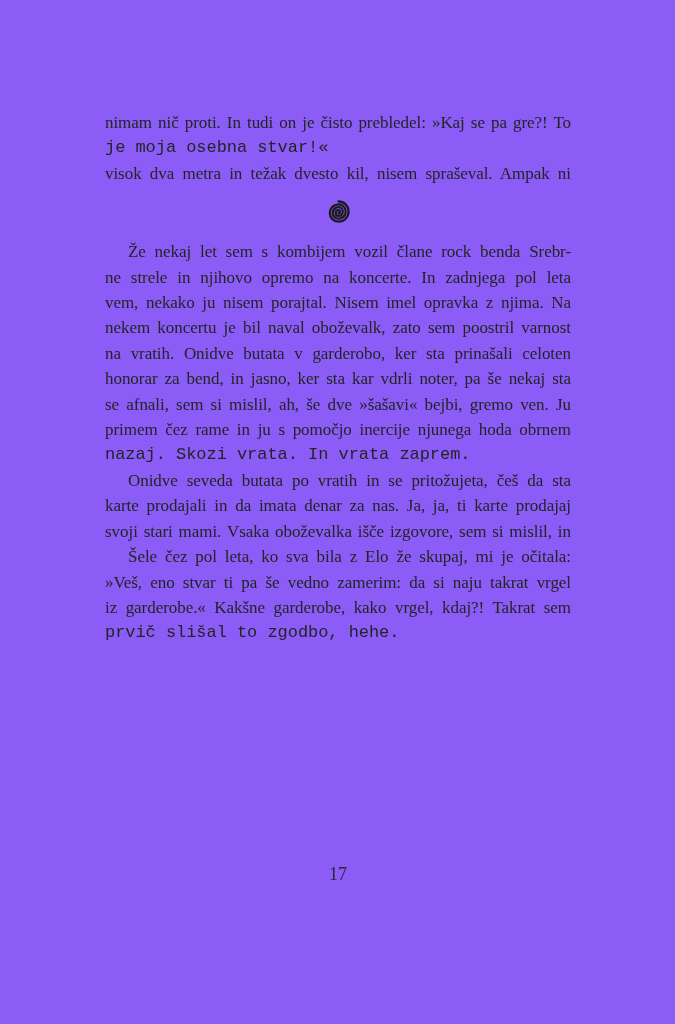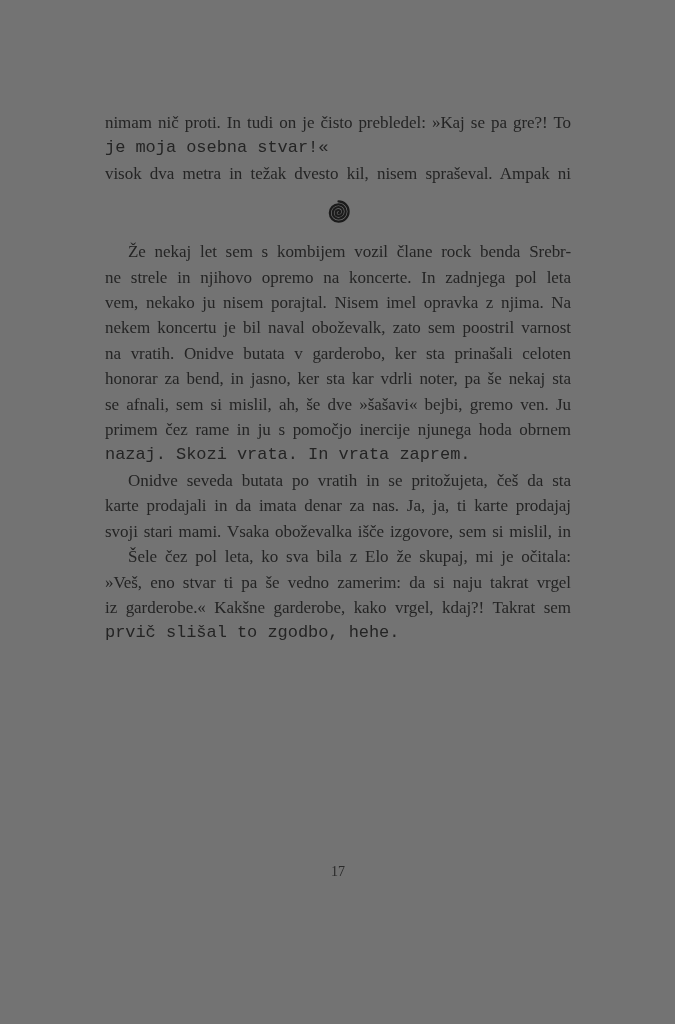--- a/index.html
+++ b/index.html
@@ -5,21 +5,21 @@
   html, body {
     margin: 0;
     padding: 0;
     background: #e8e8e8;
   }
   .page {
     position: relative;
     width: 675px;
     height: 1024px;
     margin: 0 auto;
-    background: #737373;
+    background: #8b5cf6;
     font-family: "Liberation Serif", "DejaVu Serif", serif;
     color: #242424;
     overflow: hidden;
   }
   .text-block {
     position: absolute;
     left: 105px;
     top: 110px;
     width: 466px;
   }
@@ -47,21 +47,21 @@
   }
   .ornament-row svg {
     display: block;
   }
   .page-number {
     position: absolute;
     left: 105px;
     top: 864px;
     width: 466px;
     text-align: center;
-    font-size: 14px;
+    font-size: 18px;
     color: #2a2a2a;
   }
 </style>
 </head>
 <body>
 
 <div class="page">
   <div class="text-block">
       <div class="para">
         <div class="line">nimam nič proti. In tudi on je čisto prebledel: »Kaj se pa gre?! To</div>

